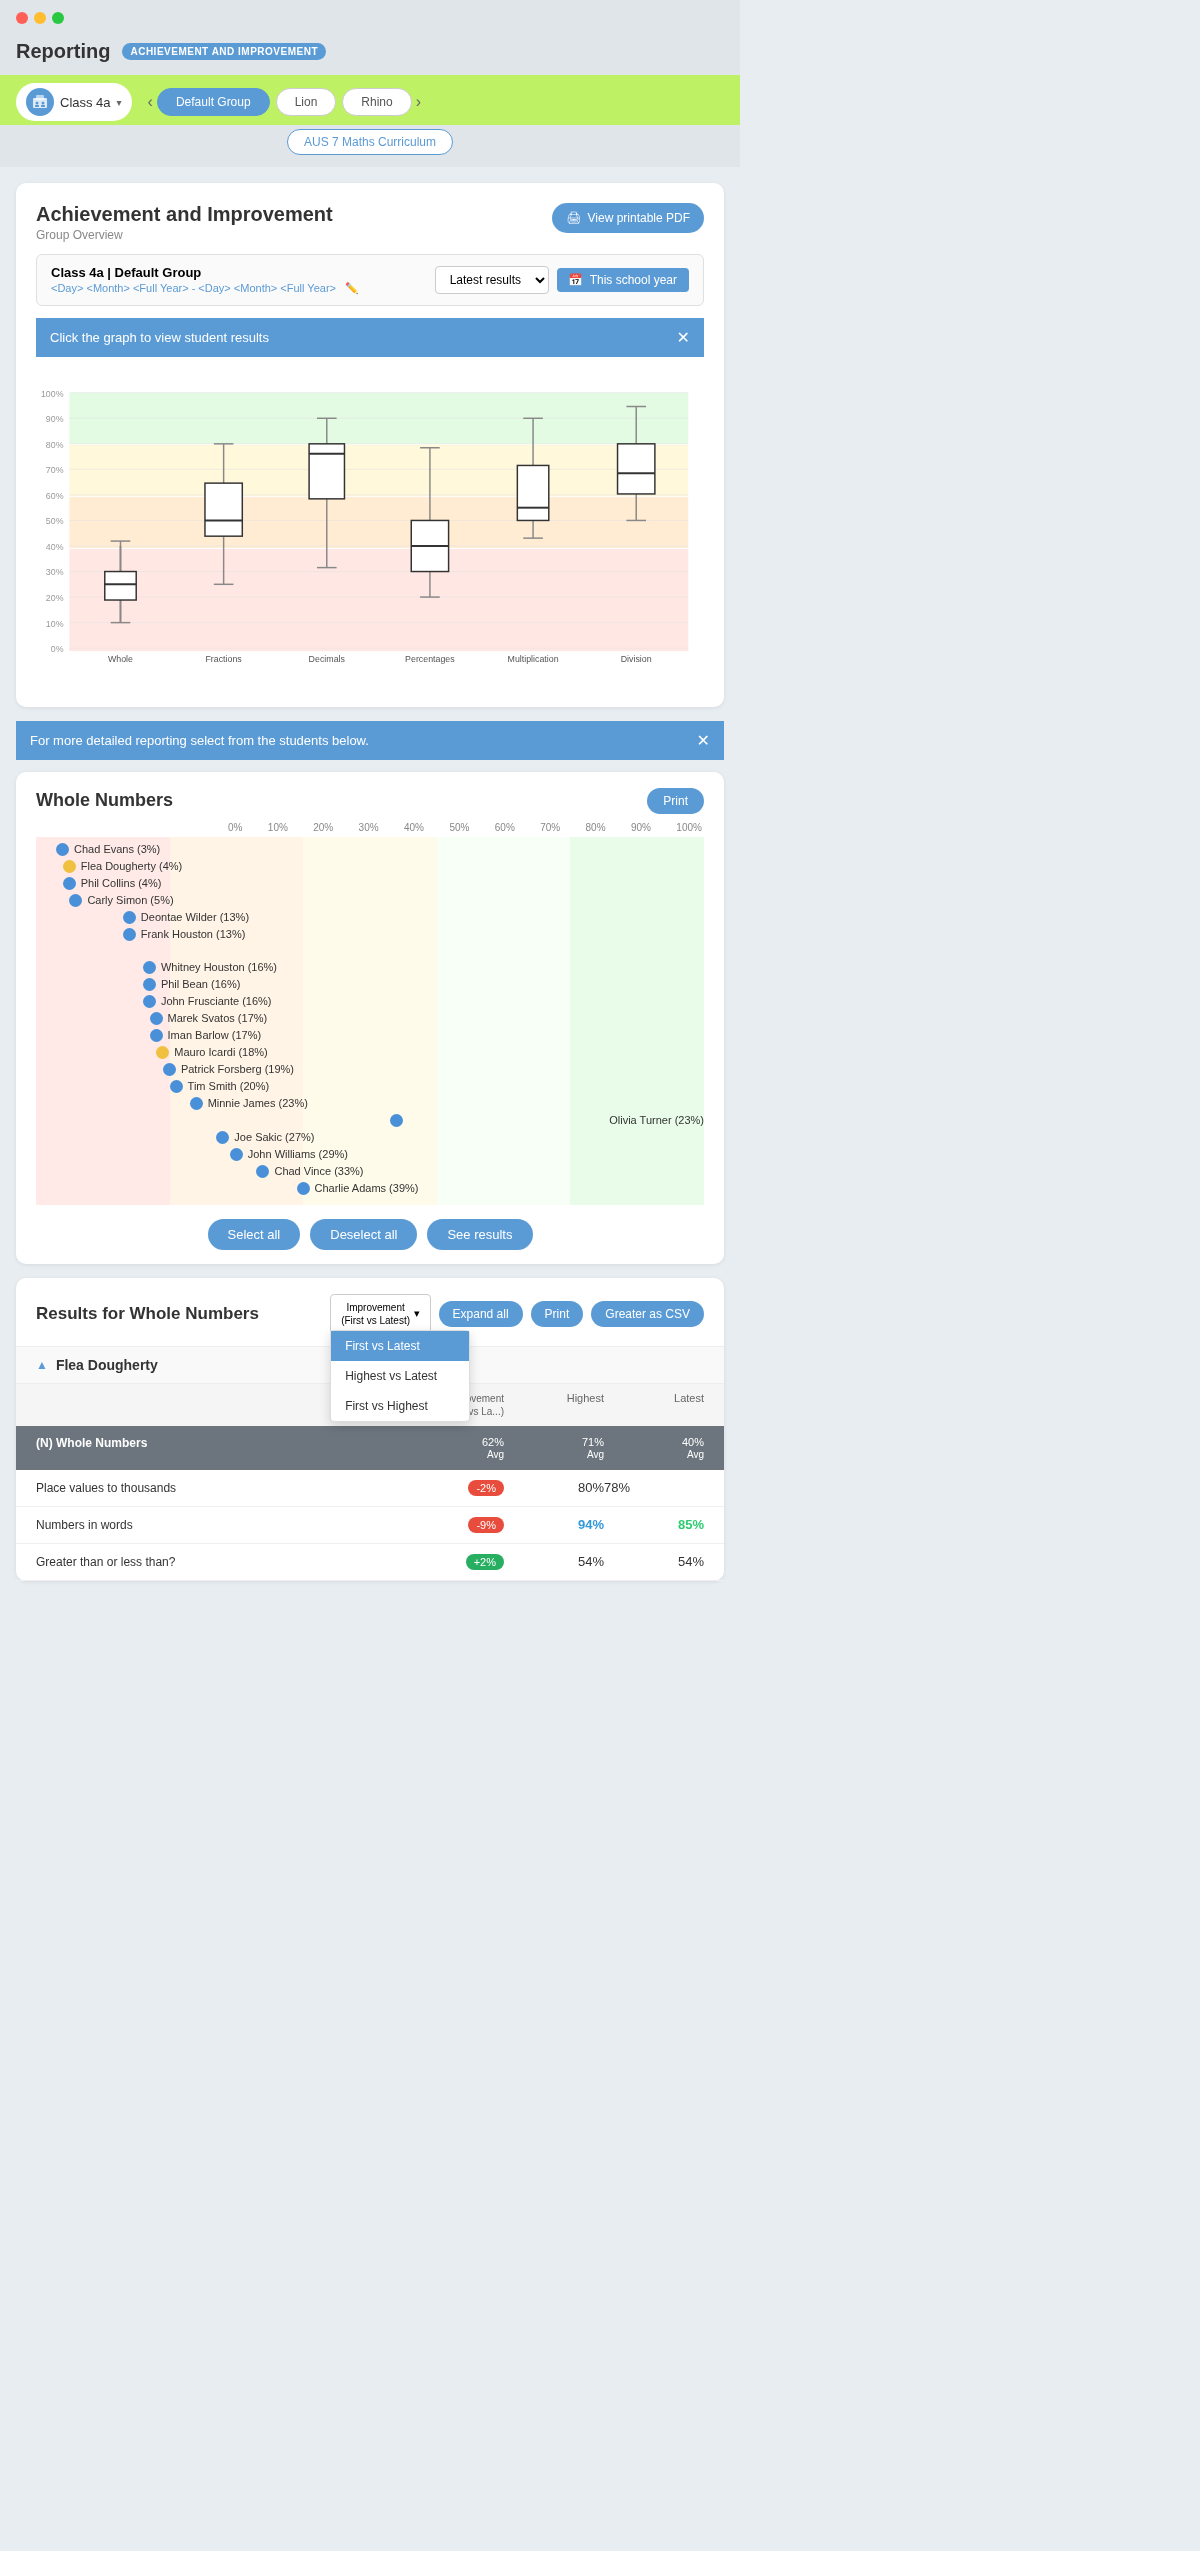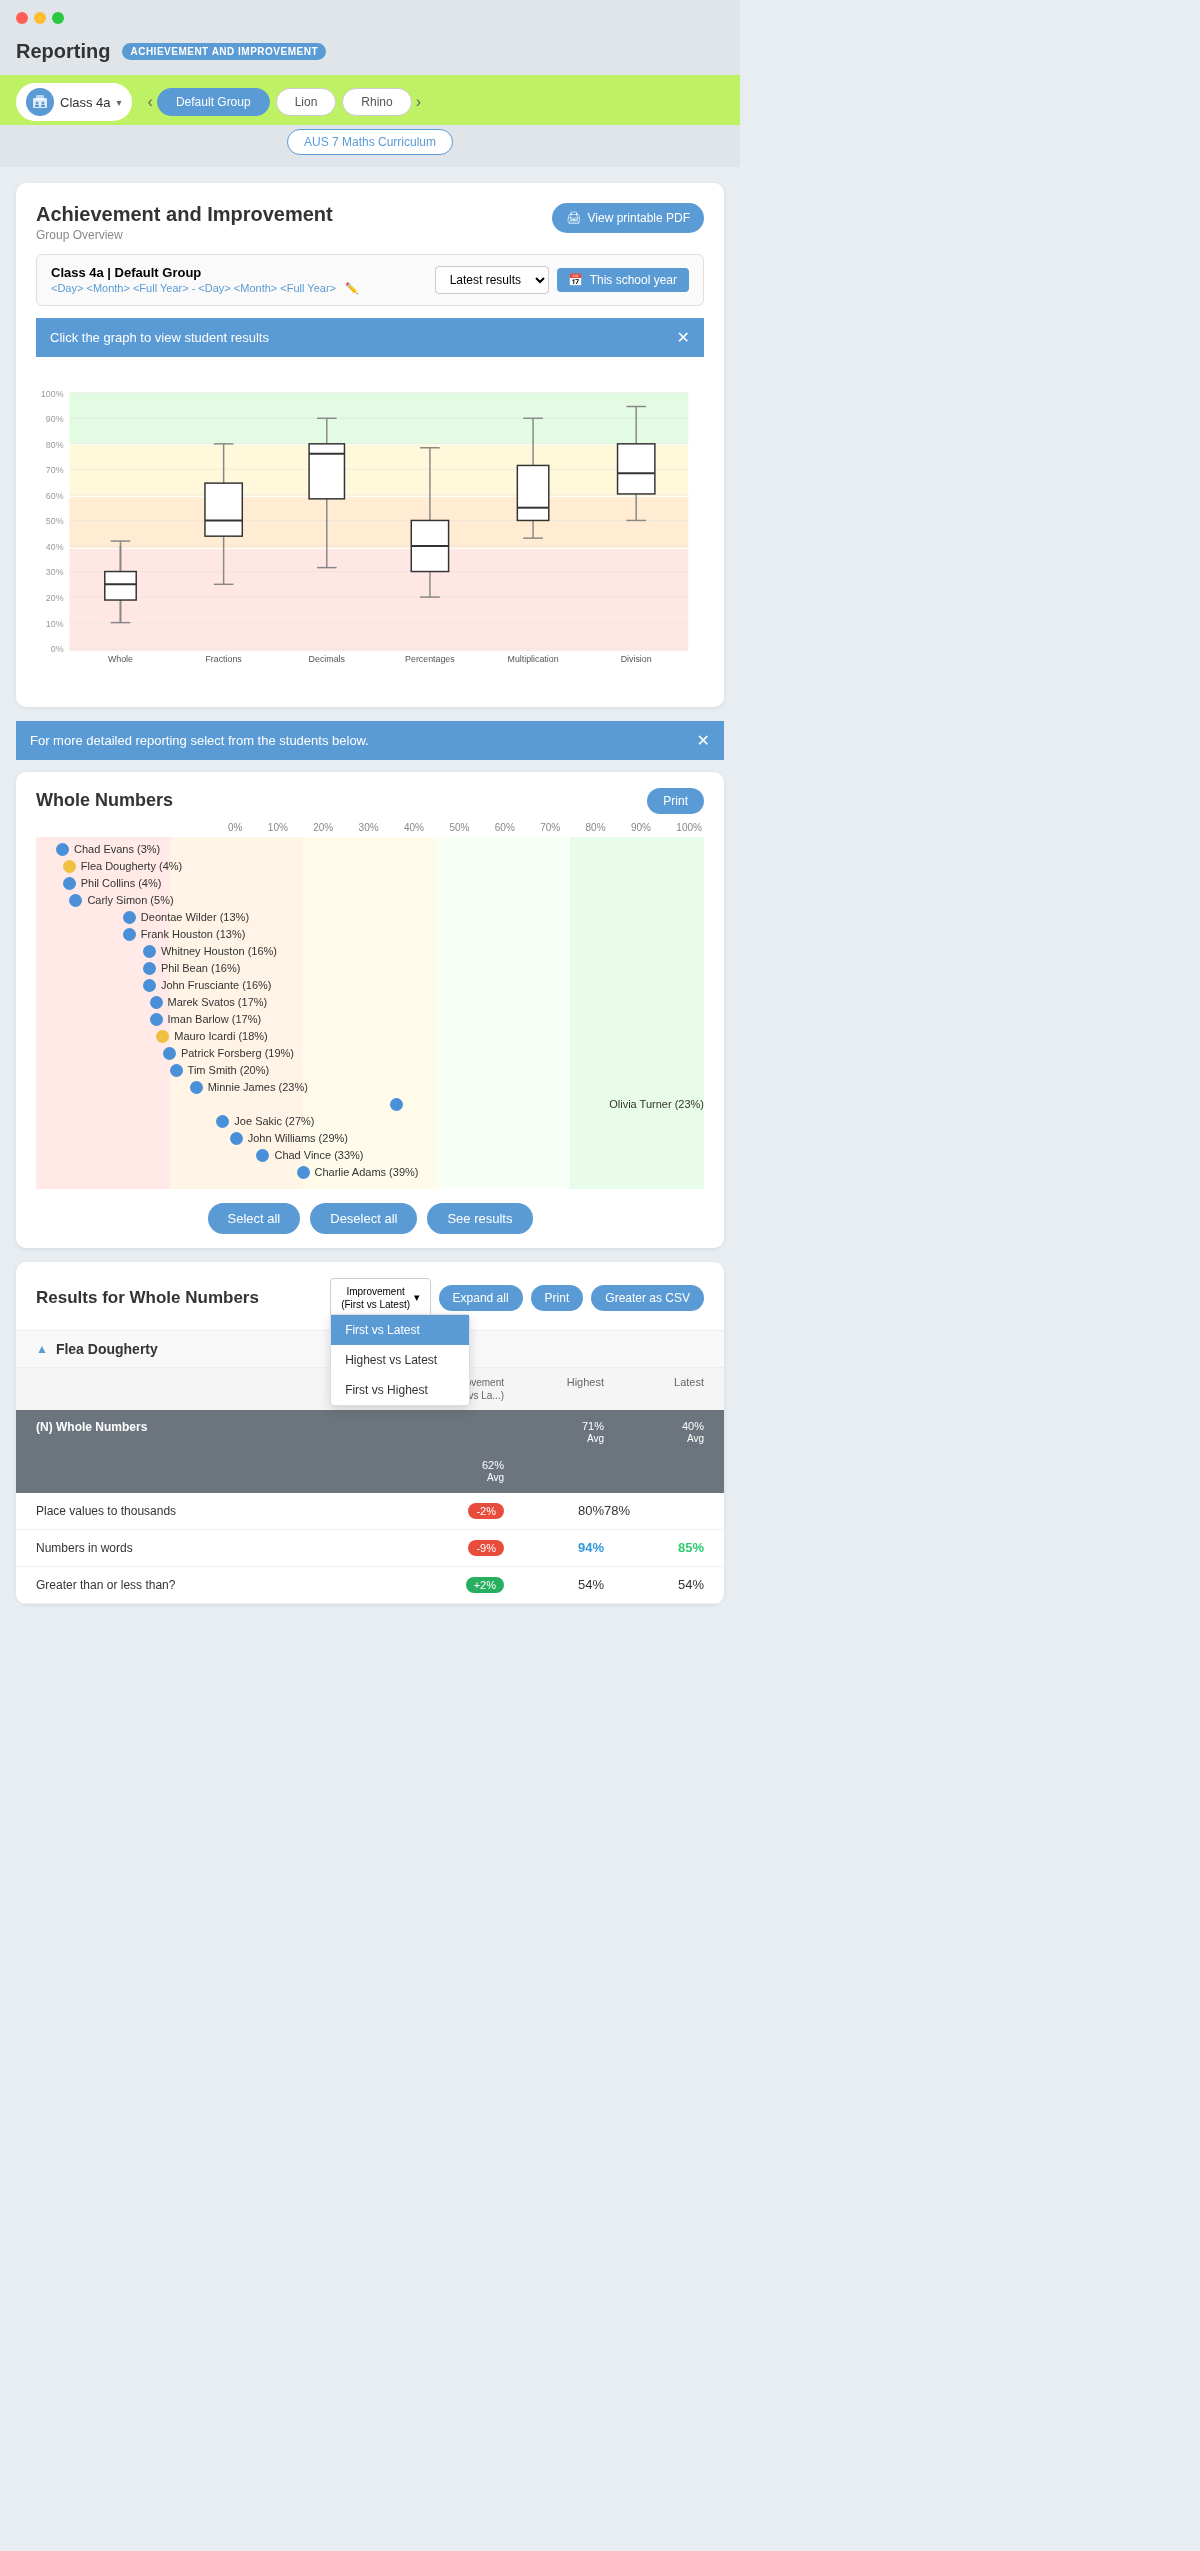--- a/index.html
+++ b/index.html
@@ -332,21 +332,21 @@
           <div style="display: flex; align-items: center; padding: 2px 0px; cursor: pointer;">
             <div style="flex: 0 0 13%; max-width: 13%;"></div>
             <div style="width: 13px; height: 13px; border-radius: 50%; background: rgb(74, 144, 217); flex-shrink: 0; margin-right: 5px;"></div>
             <span style="font-size: 11px; color: rgb(51, 51, 51); white-space: nowrap;">Deontae Wilder (13%)</span>
           </div>
           <div style="display: flex; align-items: center; padding: 2px 0px; cursor: pointer;">
             <div style="flex: 0 0 13%; max-width: 13%;"></div>
             <div style="width: 13px; height: 13px; border-radius: 50%; background: rgb(74, 144, 217); flex-shrink: 0; margin-right: 5px;"></div>
             <span style="font-size: 11px; color: rgb(51, 51, 51); white-space: nowrap;">Frank Houston (13%)</span>
           </div>
-          <div style="display: flex; align-items: center; padding: 2px 0px; cursor: pointer;">
+          <div style="display: flex; align-items: center; padding: 2px 0px; cursor: pointer; margin-top: 16px;">
             <div style="flex: 0 0 16%; max-width: 16%;"></div>
             <div style="width: 13px; height: 13px; border-radius: 50%; background: rgb(74, 144, 217); flex-shrink: 0; margin-right: 5px;"></div>
             <span style="font-size: 11px; color: rgb(51, 51, 51); white-space: nowrap;">Whitney Houston (16%)</span>
           </div>
           <div style="display: flex; align-items: center; padding: 2px 0px; cursor: pointer;">
             <div style="flex: 0 0 16%; max-width: 16%;"></div>
             <div style="width: 13px; height: 13px; border-radius: 50%; background: rgb(74, 144, 217); flex-shrink: 0; margin-right: 5px;"></div>
             <span style="font-size: 11px; color: rgb(51, 51, 51); white-space: nowrap;">Phil Bean (16%)</span>
           </div>
           <div style="display: flex; align-items: center; padding: 2px 0px; cursor: pointer;">
@@ -448,21 +448,21 @@
 
     <div class="col-headers">
       <div class="col-header"></div>
       <div class="col-header" style="font-size:10px; line-height:1.3;">Improvement<br>(First vs La...)</div>
       <div class="col-header">Highest</div>
       <div class="col-header">Latest</div>
     </div>
 
     <div class="section-header-row">
       <div class="section-label">(N) Whole Numbers</div>
-      <div class="section-avg" style="font-size:11px; text-align:right; color:white;margin-top:39px;">62%<br><span style="font-size:10px;">Avg</span></div>
+      <div class="section-avg" style="font-size:11px; text-align:right; color:white;">62%<br><span style="font-size:10px;">Avg</span></div>
       <div class="section-avg" style="font-size:11px; text-align:right; color:white;">71%<br><span style="font-size:10px;">Avg</span></div>
       <div class="section-avg" style="font-size:11px; text-align:right; color:white;">40%<br><span style="font-size:10px;">Avg</span></div>
     </div>
 
     <div id="results-rows">
         <div style="display: grid; grid-template-columns: 1fr 120px 100px 100px; padding: 10px 20px; border-bottom: 1px solid rgb(240, 240, 240); align-items: center;">
           <div style="font-size: 12px; color: rgb(51, 51, 51);">Place values to thousands</div>
           <div style="text-align: right;"><span style="display: inline-block; padding: 2px 8px; border-radius: 10px; color: white; font-size: 11px; font-weight: 500; background: rgb(231, 76, 60);">-2%</span></div>
           <div style="text-align: right; font-size: 13px; font-weight: normal; color: rgb(51, 51, 51);">80%</div>
           <div style="text-align: left; font-size: 13px; font-weight: normal; color: rgb(51, 51, 51);">78%</div>

